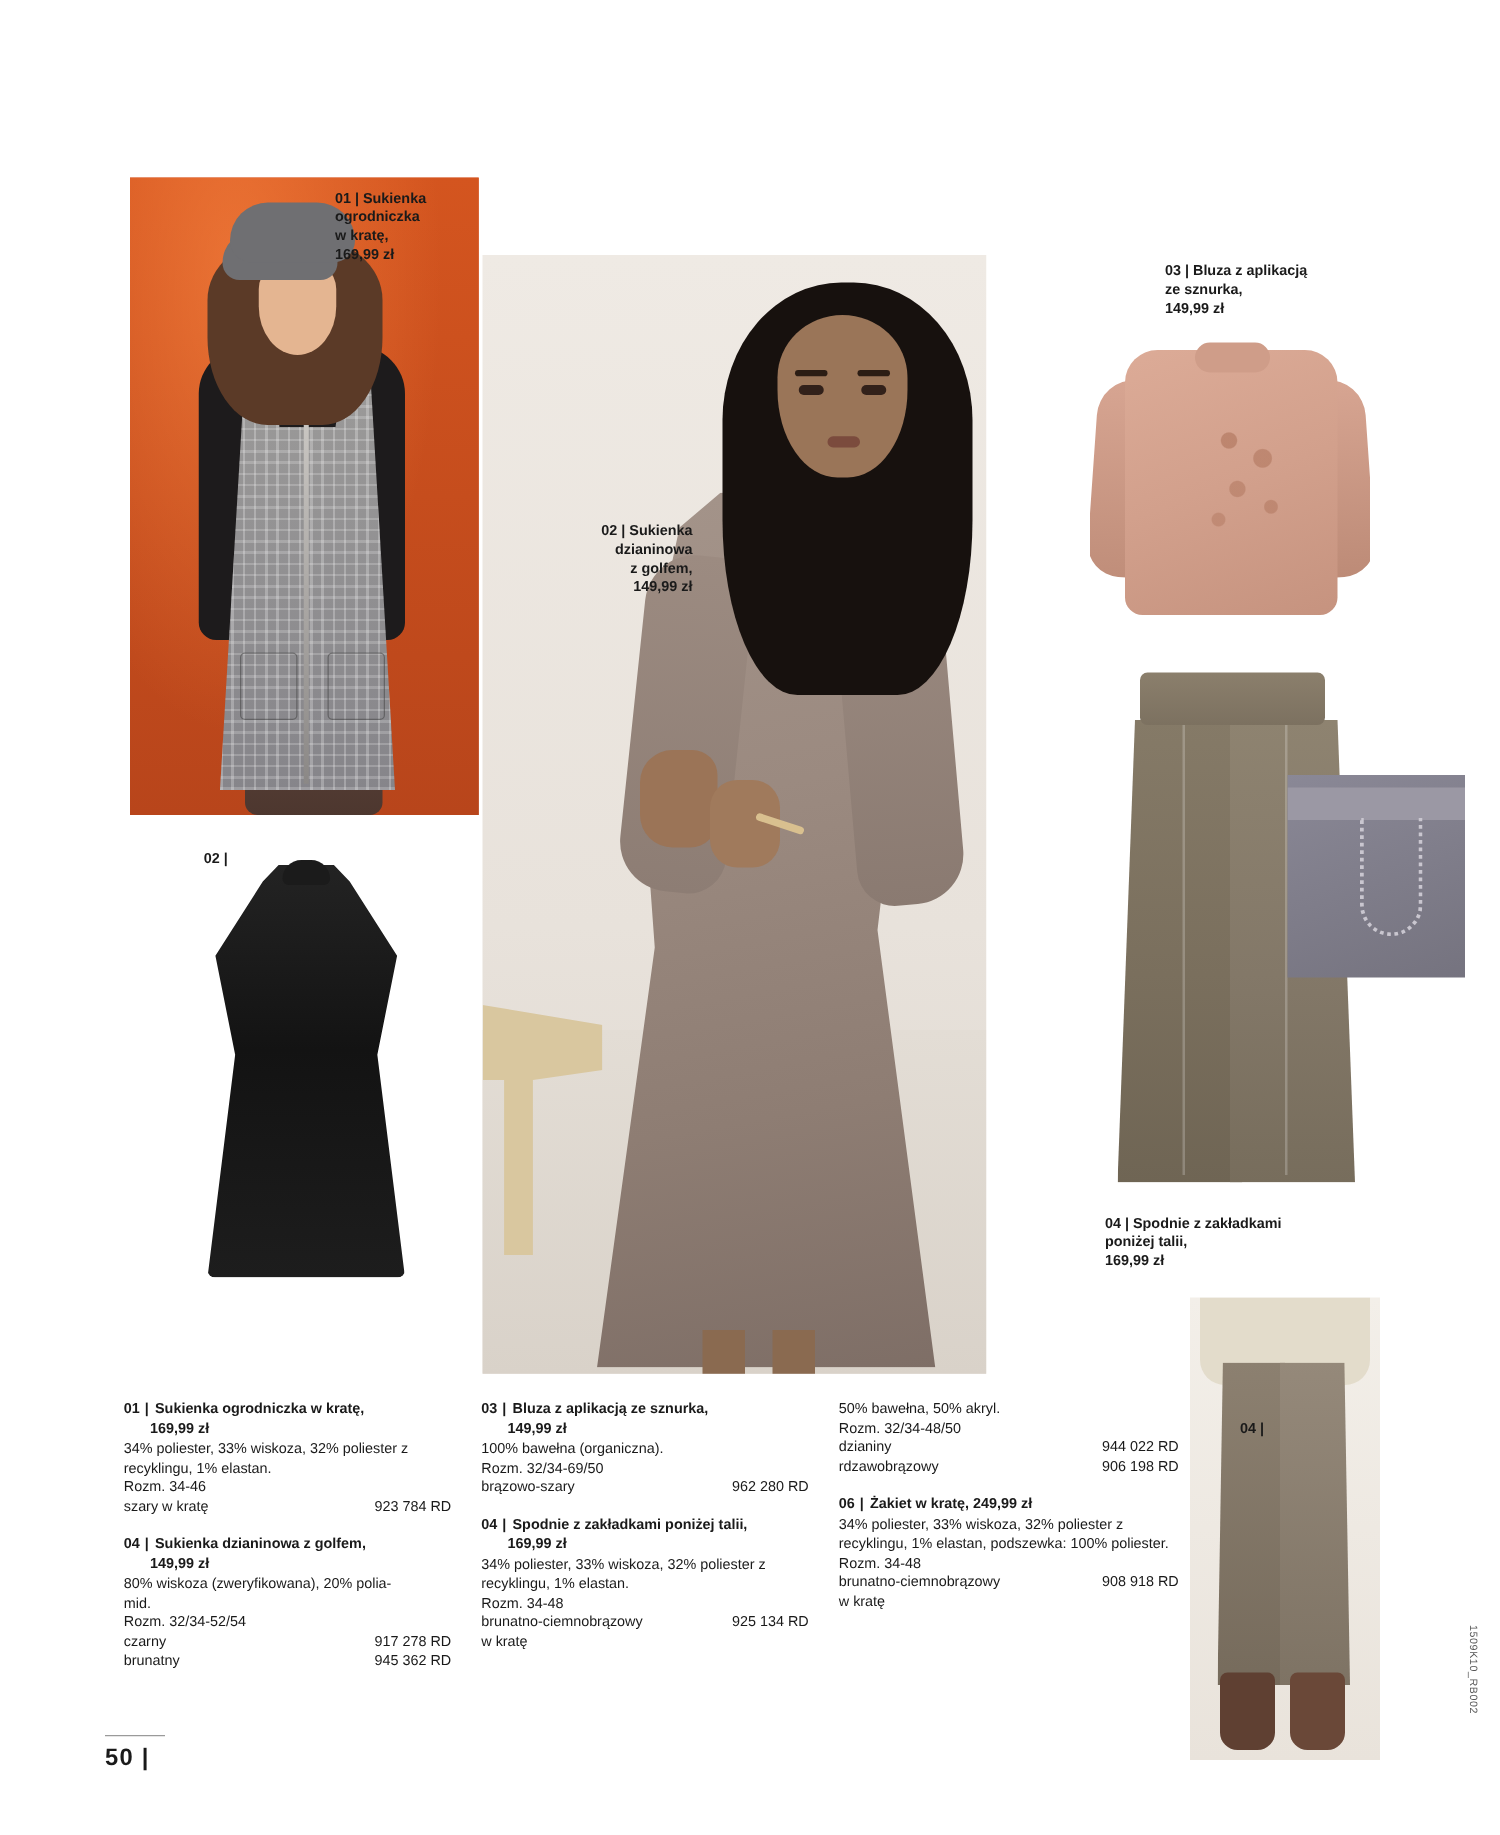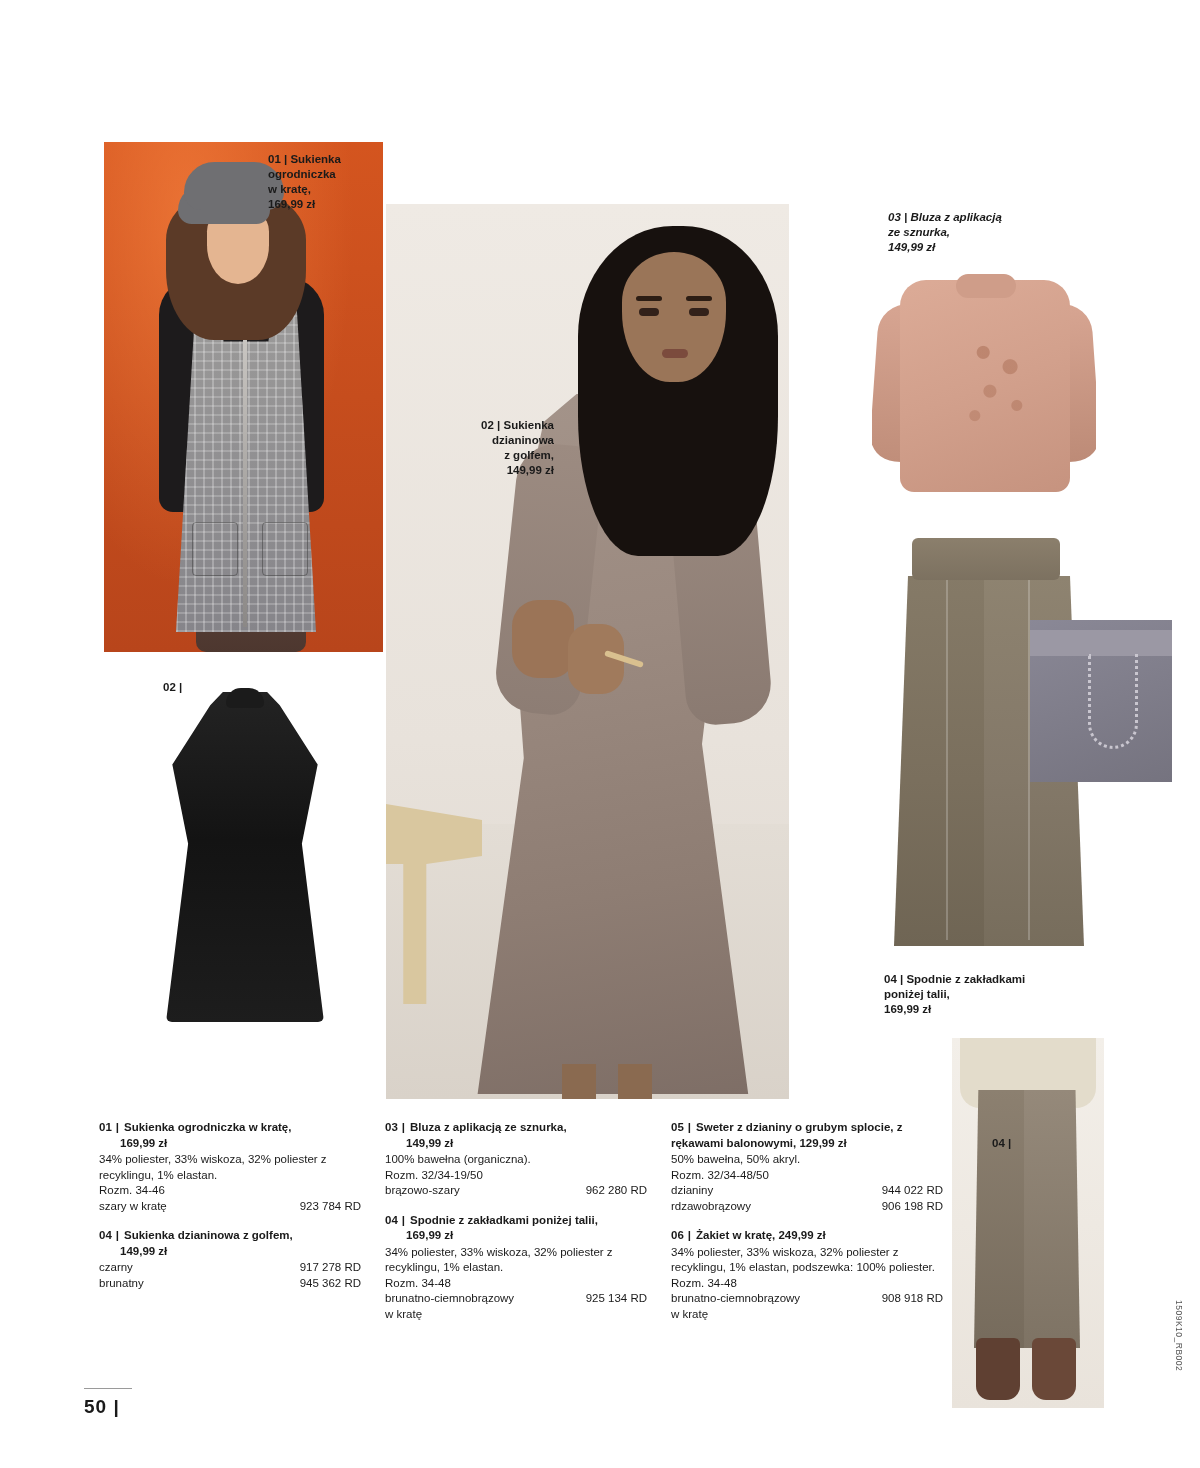--- a/index.html
+++ b/index.html
@@ -111,21 +111,21 @@
   
   .cap-on-photo {
     position: absolute;
     font-size: 11.5px;
     line-height: 15px;
     font-weight: 700;
     color: #1a1a1a;
   }
   #cap-01 { left: 268px; top: 152px; width: 115px; }
   #cap-02-photo { left: 424px; top: 418px; width: 130px; }
-  #cap-03 { left: 888px; top: 210px; width: 160px; font-style: italic; }
+  #cap-03 { left: 932px; top: 210px; width: 160px; }
   #cap-04 { left: 884px; top: 972px; width: 180px; }
   #cap-02-black { left: 163px; top: 680px; width: 80px; }
   #cap-04-small { left: 992px; top: 1136px; width: 60px; }
 
   
   #photo-02b {
     left: 104px;
     top: 668px;
     width: 280px;
     height: 380px;
@@ -500,39 +500,42 @@
       <div class="variant">
         <span class="name">szary w kratę</span>
         <span class="code">923 784 RD</span>
       </div>
     </div>
     <div class="item">
       <div class="item-head">
         <span class="num">04</span><span class="bar">|</span><span>Sukienka dzianinowa z golfem,</span>
         <span class="price">149,99 zł</span>
       </div>
+      <div class="item-desc" style="white-space: pre-line;">80% wiskoza (zweryfikowana), 20% polia-
+mid.
+Rozm. 32/34-52/54</div>
       <div class="variant">
         <span class="name">czarny</span>
         <span class="code">917 278 RD</span>
       </div>
       <div class="variant">
         <span class="name">brunatny</span>
         <span class="code">945 362 RD</span>
       </div>
     </div>
   </div>
 
   <div class="col" id="col-2">
     <div class="item">
       <div class="item-head">
         <span class="num">03</span><span class="bar">|</span><span>Bluza z aplikacją ze sznurka,</span>
         <span class="price">149,99 zł</span>
       </div>
       <div class="item-desc" style="white-space: pre-line;">100% bawełna (organiczna).
-Rozm. 32/34-19/50</div>
+Rozm. 32/34-69/50</div>
       <div class="variant">
         <span class="name">brązowo-szary</span>
         <span class="code">962 280 RD</span>
       </div>
     </div>
     <div class="item">
       <div class="item-head">
         <span class="num">04</span><span class="bar">|</span><span>Spodnie z zakładkami poniżej talii,</span>
         <span class="price">169,99 zł</span>
       </div>
@@ -541,23 +544,20 @@
       <div class="variant">
         <span class="name">brunatno-ciemnobrązowy
 w kratę</span>
         <span class="code">925 134 RD</span>
       </div>
     </div>
   </div>
 
   <div class="col" id="col-3">
     <div class="item">
-      <div class="item-head">
-        <span class="num">05</span><span class="bar">|</span><span>Sweter z dzianiny o grubym splocie, z rękawami balonowymi, 129,99 zł</span>
-      </div>
       <div class="item-desc" style="white-space: pre-line;">50% bawełna, 50% akryl.
 Rozm. 32/34-48/50</div>
       <div class="variant">
         <span class="name">dzianiny</span>
         <span class="code">944 022 RD</span>
       </div>
       <div class="variant">
         <span class="name">rdzawobrązowy</span>
         <span class="code">906 198 RD</span>
       </div>

